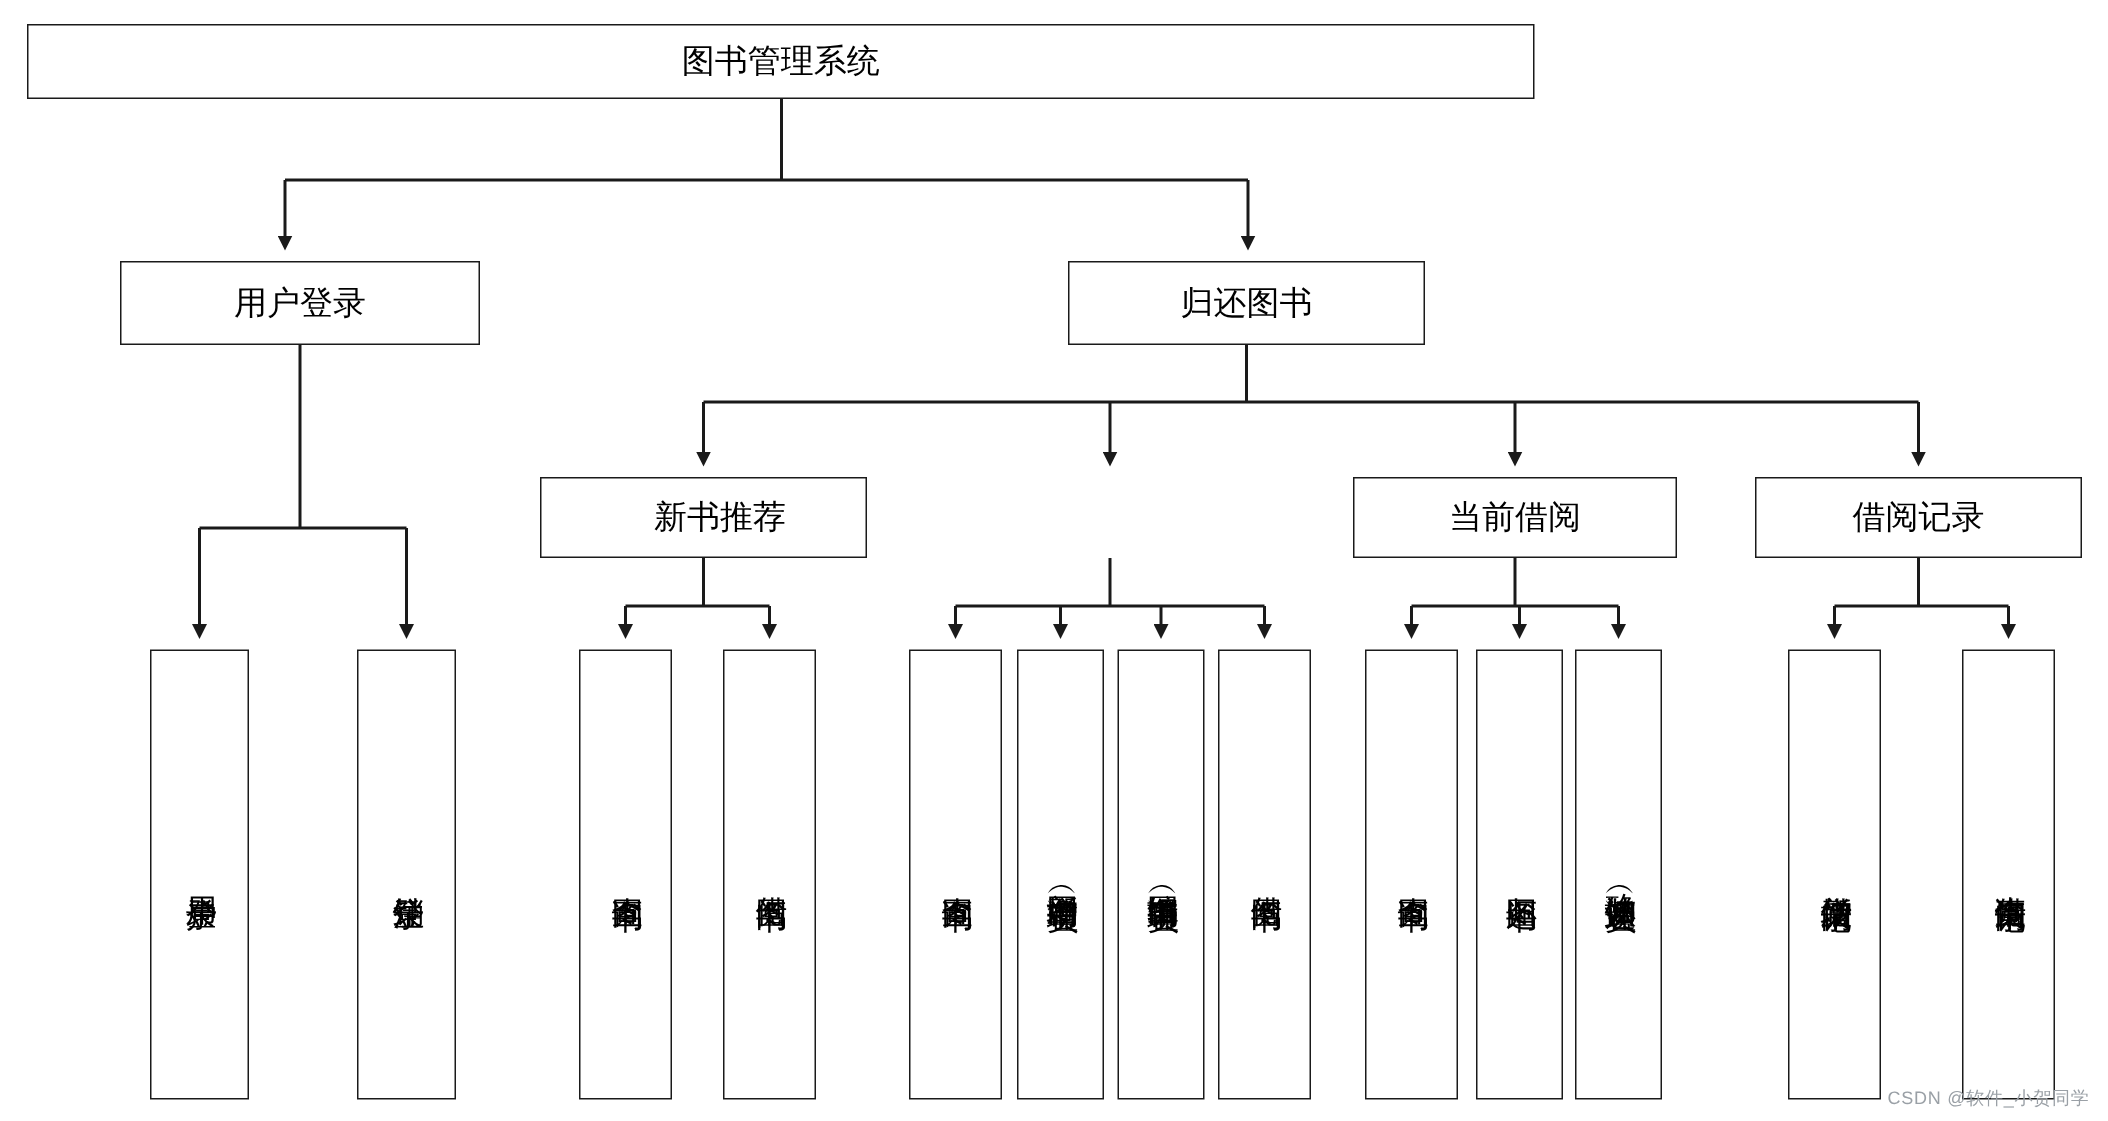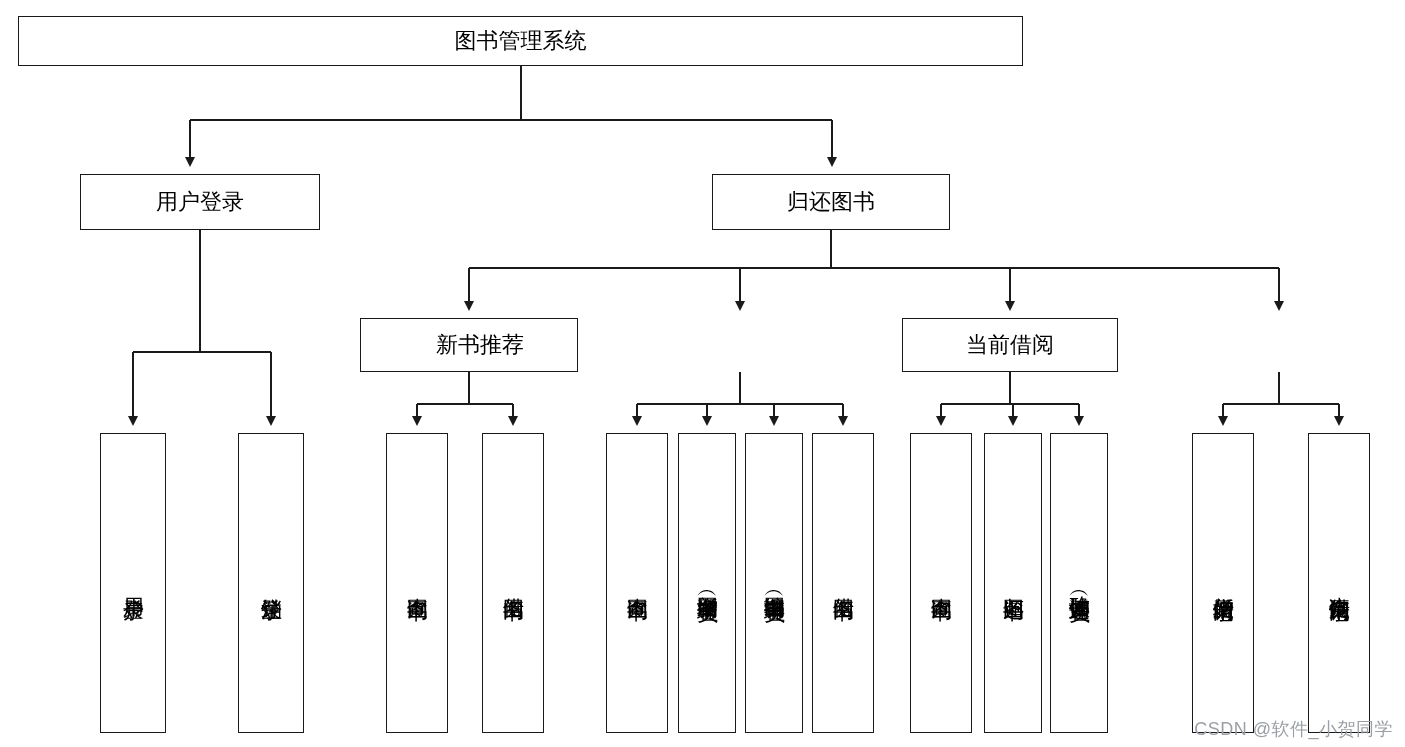--- a/index.html
+++ b/index.html
@@ -48,21 +48,21 @@
     left: 0;
     top: 0;
     width: 1405px;
     height: 747px;
     pointer-events: none;
   }
   .watermark {
     position: absolute;
     right: 12px;
     bottom: 6px;
-    font-size: 18px;
+    font-size: 12px;
     color: #9aa0a6;
     letter-spacing: 0.5px;
   }
 </style>
 </head>
 <body>
 
 <div id="canvas">
 
   <svg class="edges" viewBox="0 0 1405 747">
@@ -125,20 +125,23 @@
   <div class="node h" style="left:712px; top:174px; width:238px; height:56px;">
     <span class="label">归还图书</span>
   </div>
 
   <div class="node h" style="left:360px; top:318px; width:218px; height:54px;padding-left:22px;">
     <span class="label">新书推荐</span>
   </div>
   <div class="node h" style="left:902px; top:318px; width:216px; height:54px;">
     <span class="label">当前借阅</span>
   </div>
+  <div class="node h" style="left:1170px; top:318px; width:218px; height:54px;">
+    <span class="label">借阅记录</span>
+  </div>
 
   <div class="node v" style="left:100px; top:433px; width:66px; height:300px;">
     <span class="label">用户登录</span>
   </div>
   <div class="node v" style="left:238px; top:433px; width:66px; height:300px;">
     <span class="label">注销登录</span>
   </div>
   <div class="node v" style="left:386px; top:433px; width:62px; height:300px;">
     <span class="label">查询图书</span>
   </div>

